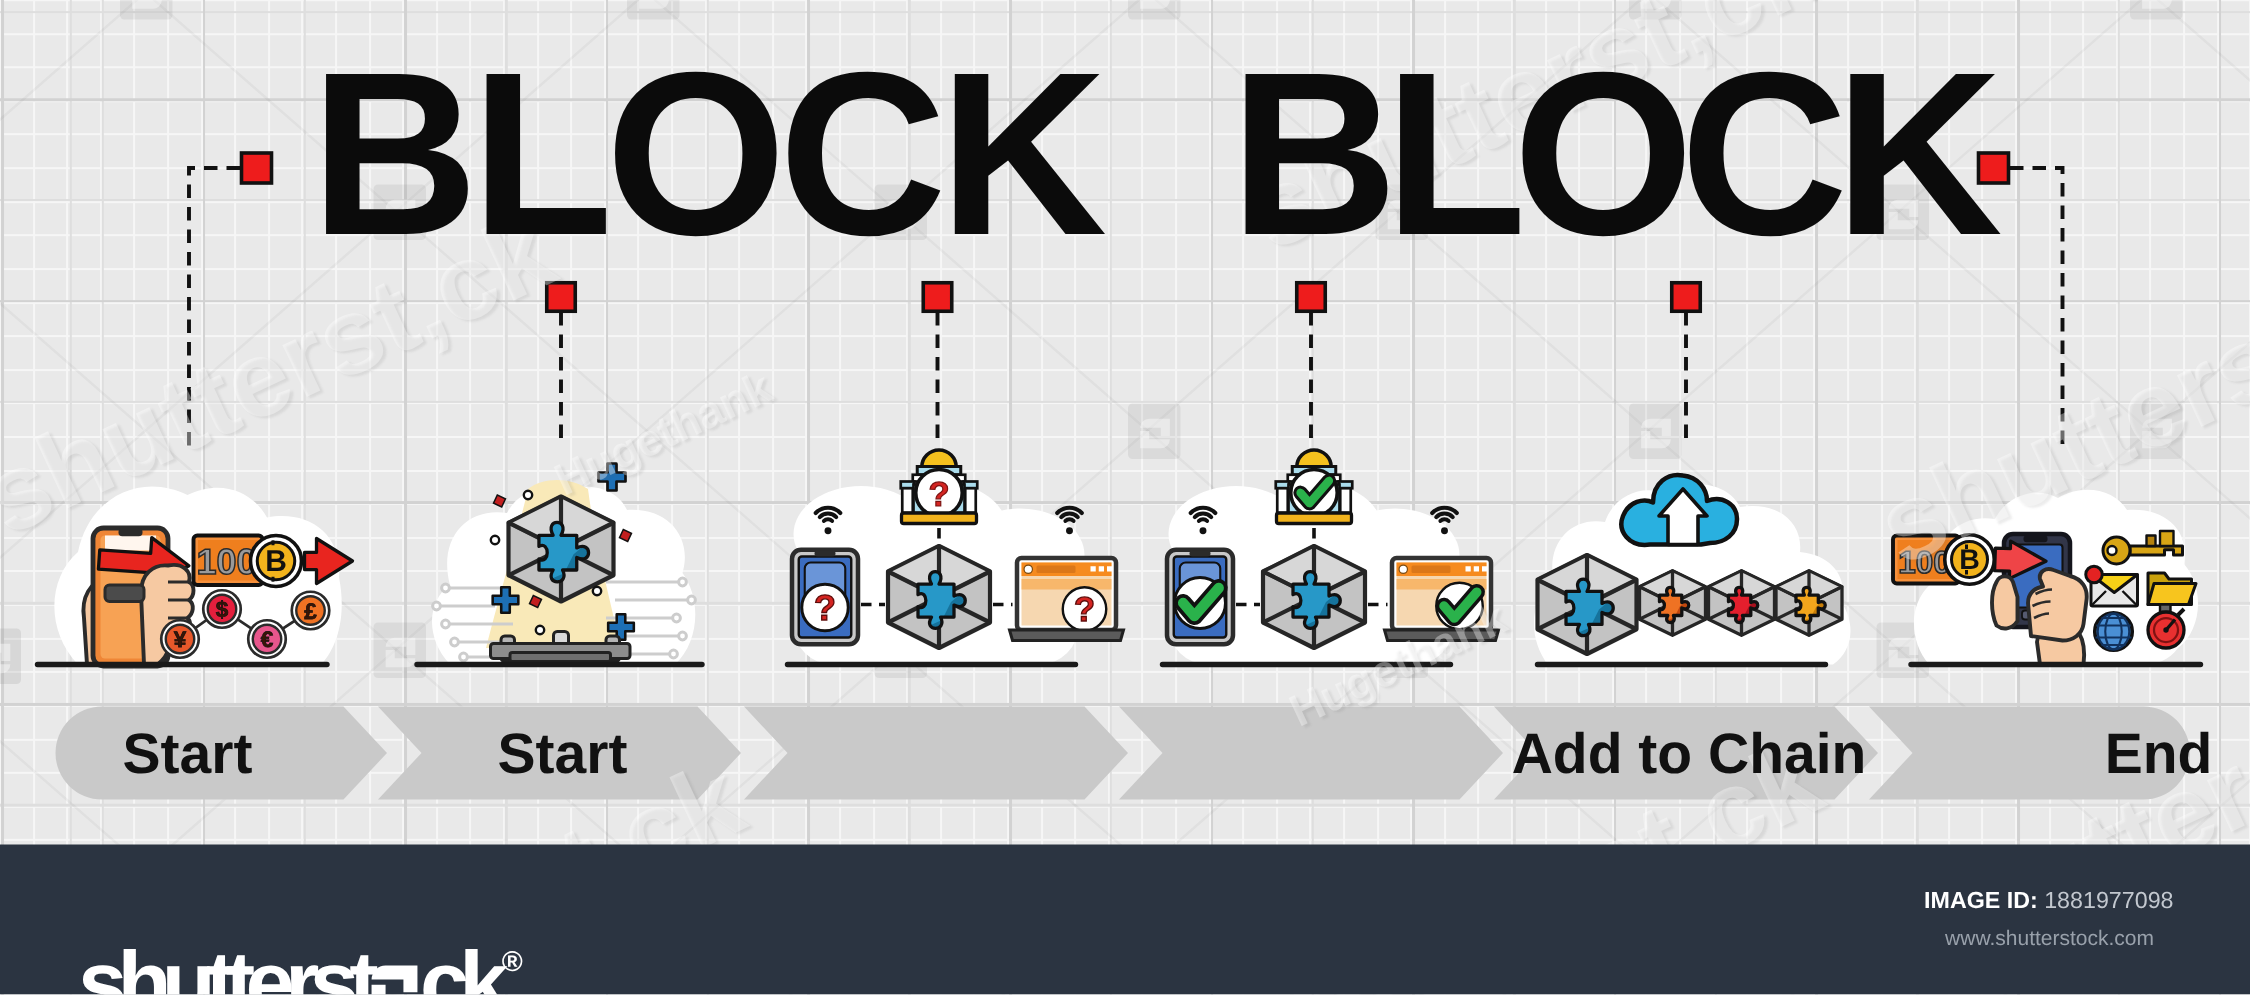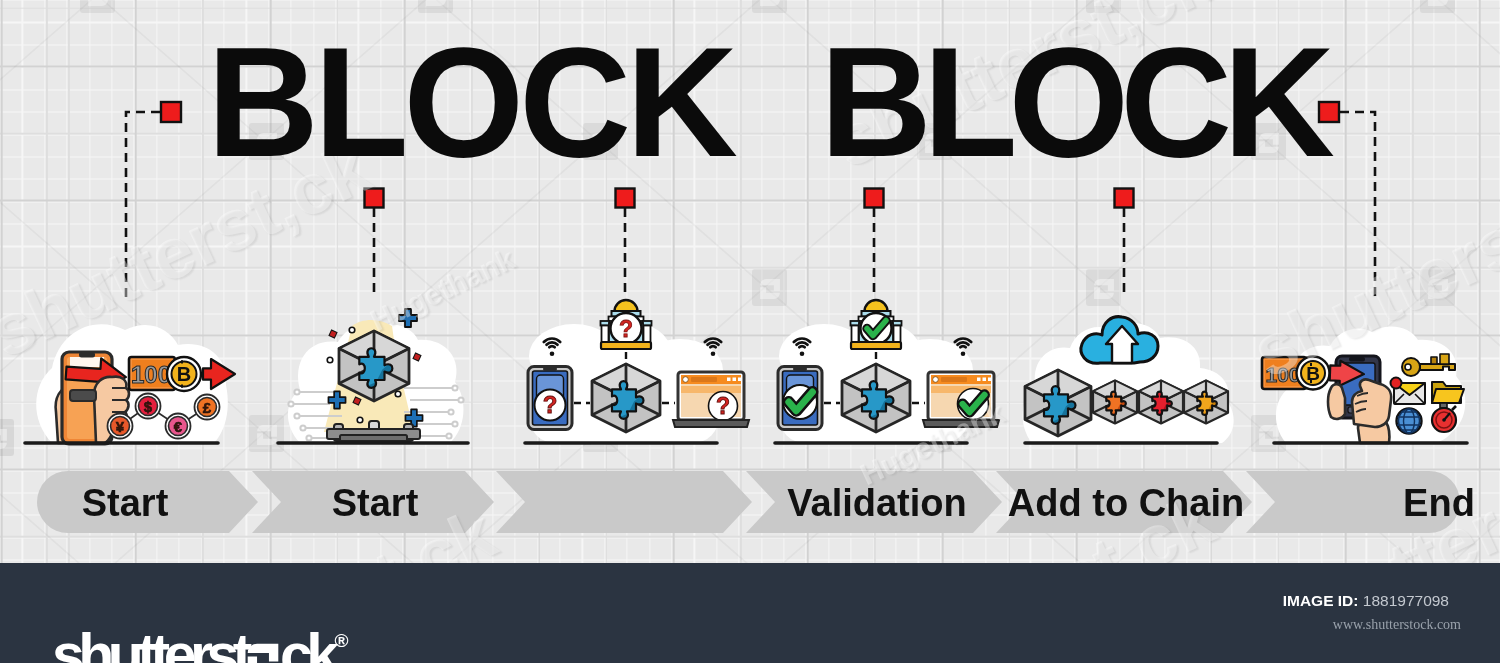--- a/index.html
+++ b/index.html
@@ -17,21 +17,21 @@
 }
 .title{position:absolute;top:25px;color:#0b0b0b;font-weight:bold;font-size:155px;line-height:1;white-space:nowrap;}
 #blockw{left:207px;letter-spacing:-5px;}
 #chainw{left:820px;letter-spacing:-9px;}
 .ghost{position:absolute;color:rgba(255,255,255,0.36);font-weight:bold;white-space:nowrap;
   transform:rotate(-25deg);text-shadow:1.5px 2px 1.5px rgba(100,100,100,0.12);pointer-events:none;}
 #footer{position:absolute;left:0;top:563px;width:1500px;height:100px;background:#2b3441;}
 #sslogo{position:absolute;left:52px;top:581px;color:#fff;font-weight:bold;font-size:59px;letter-spacing:-6.5px;margin-top:40px;}
 #imgid{position:absolute;right:51px;top:592px;font-size:15.5px;color:#c3c8cf;text-align:center;padding-left:47px;}
 #imgid b{color:#fff;font-weight:bold;}
-#wwwss{position:absolute;right:39px;top:617px;font-size:14px;color:#99a1ab;text-align:right;font-family:Liberation Serif, serif;}
+#wwwss{position:absolute;right:64px;top:617px;font-size:14px;color:#99a1ab;text-align:right;}
 .rlabel{position:absolute;top:482px;font-size:38px;font-weight:bold;color:#111;transform:translateX(-50%);white-space:nowrap;}
 </style>
 </head>
 <body>
 <div id="stage">
 
 <svg id="wm" width="1500" height="663" viewBox="0 0 1500 663" style="position:absolute;left:0;top:0">
       <defs>
         <g id="sscurl">
           <path d="M 1 6.5 L 13.5 6.5 L 13.5 11.5 L 19 11.5 L 19 1 L 6.5 1 A 5.5 5.5 0 0 0 1 6.5 Z"></path>
@@ -561,21 +561,20 @@
 <div class="ghost" style="left:1238px;top:229px;font-size:72px;">shutterst‚ck</div>
 <div class="ghost" style="left:1258px;top:499px;font-size:72px;">shutterst‚ck</div>
 <div class="ghost" style="left:365px;top:273px;font-size:30px;">Hugethank</div>
 <div class="ghost" style="left:855px;top:427px;font-size:30px;">Hugethank</div>
 
 <div class="title" id="blockw">BLOCK</div>
 <div class="title" id="chainw">BLOCK</div>
 
 <div class="rlabel" style="left:125px">Start</div>
 <div class="rlabel" style="left:375px">Start</div>
-<div class="rlabel" style="left:877px">Validation</div>
 <div class="rlabel" style="left:1126px">Add to Chain</div>
 <div class="rlabel" style="left:1439px">End</div>
 
 <div id="footer"></div>
 <div id="sslogo">shutterst<svg width="34" height="34" viewBox="0 0 20 20" style="margin:0 0px;vertical-align:-1px;">
         <g fill="#fff">
           <path d="M 1 6.5 L 13.5 6.5 L 13.5 11.5 L 19 11.5 L 19 1 L 6.5 1 A 5.5 5.5 0 0 0 1 6.5 Z"></path>
           <path d="M 1 6.5 L 13.5 6.5 L 13.5 11.5 L 19 11.5 L 19 1 L 6.5 1 A 5.5 5.5 0 0 0 1 6.5 Z" transform="rotate(180 10 10)"></path>
         </g>
       </svg>ck<span style="font-size:19px;vertical-align:28px;letter-spacing:0;margin-left:2px;">®</span></div>

